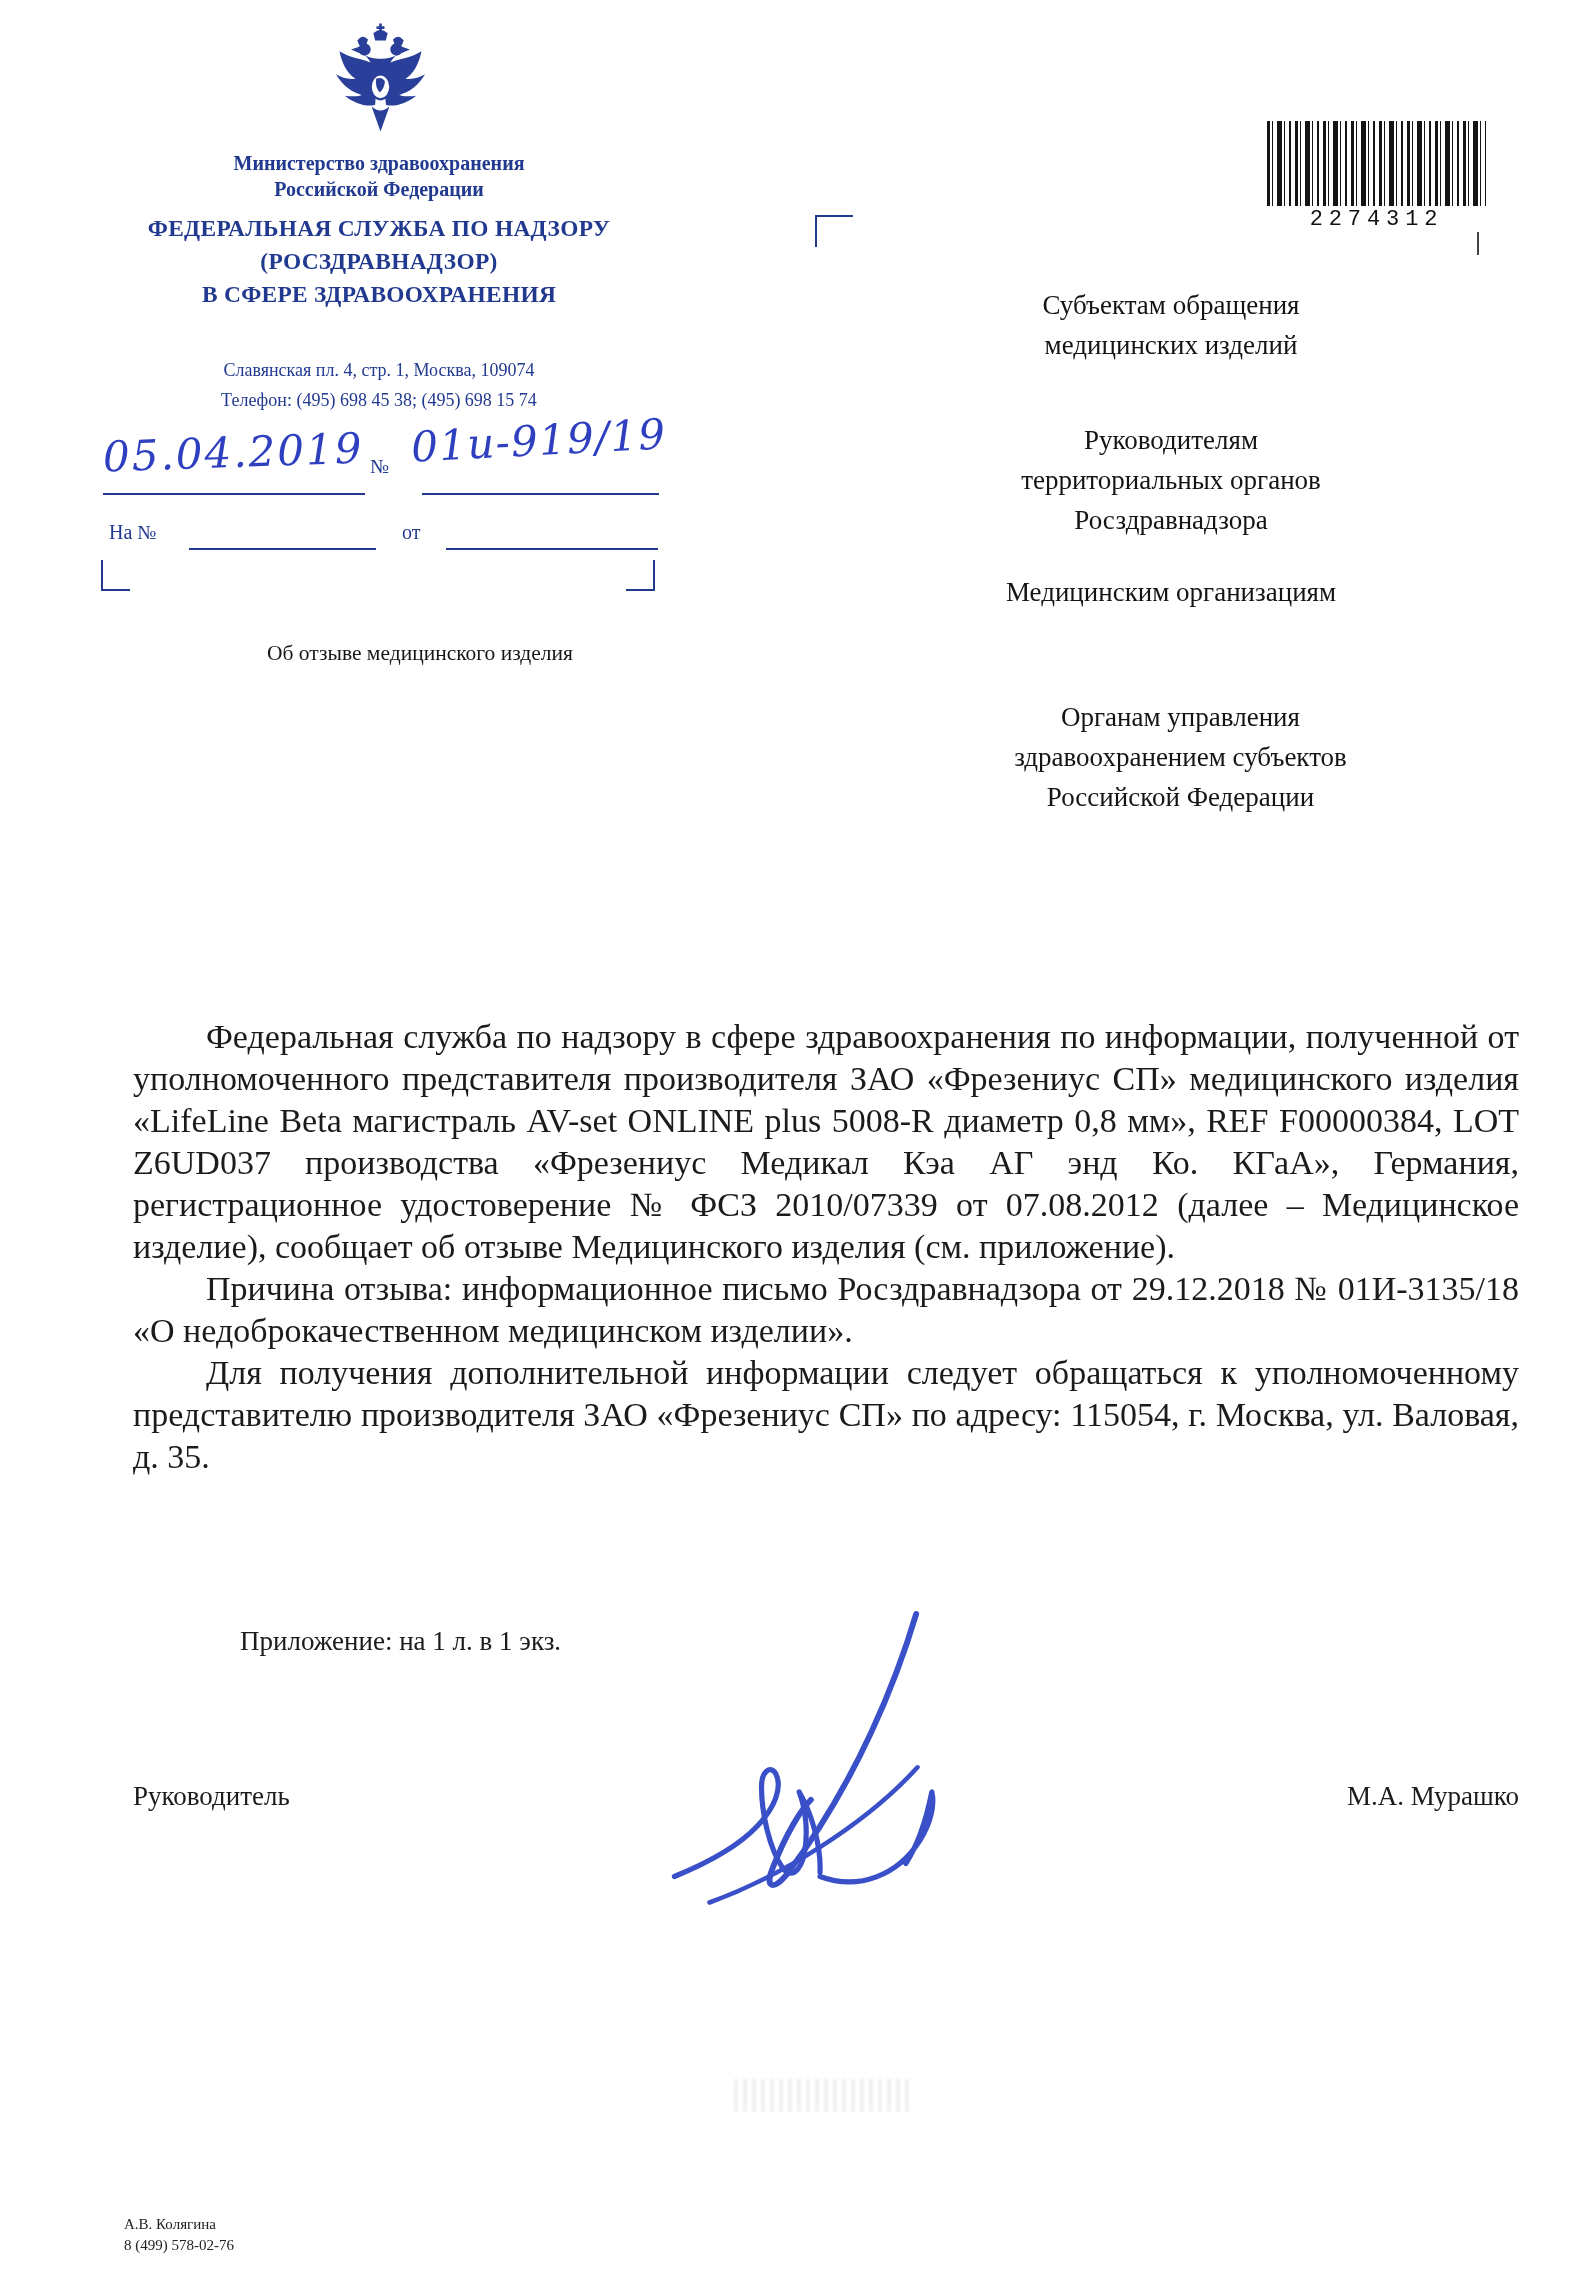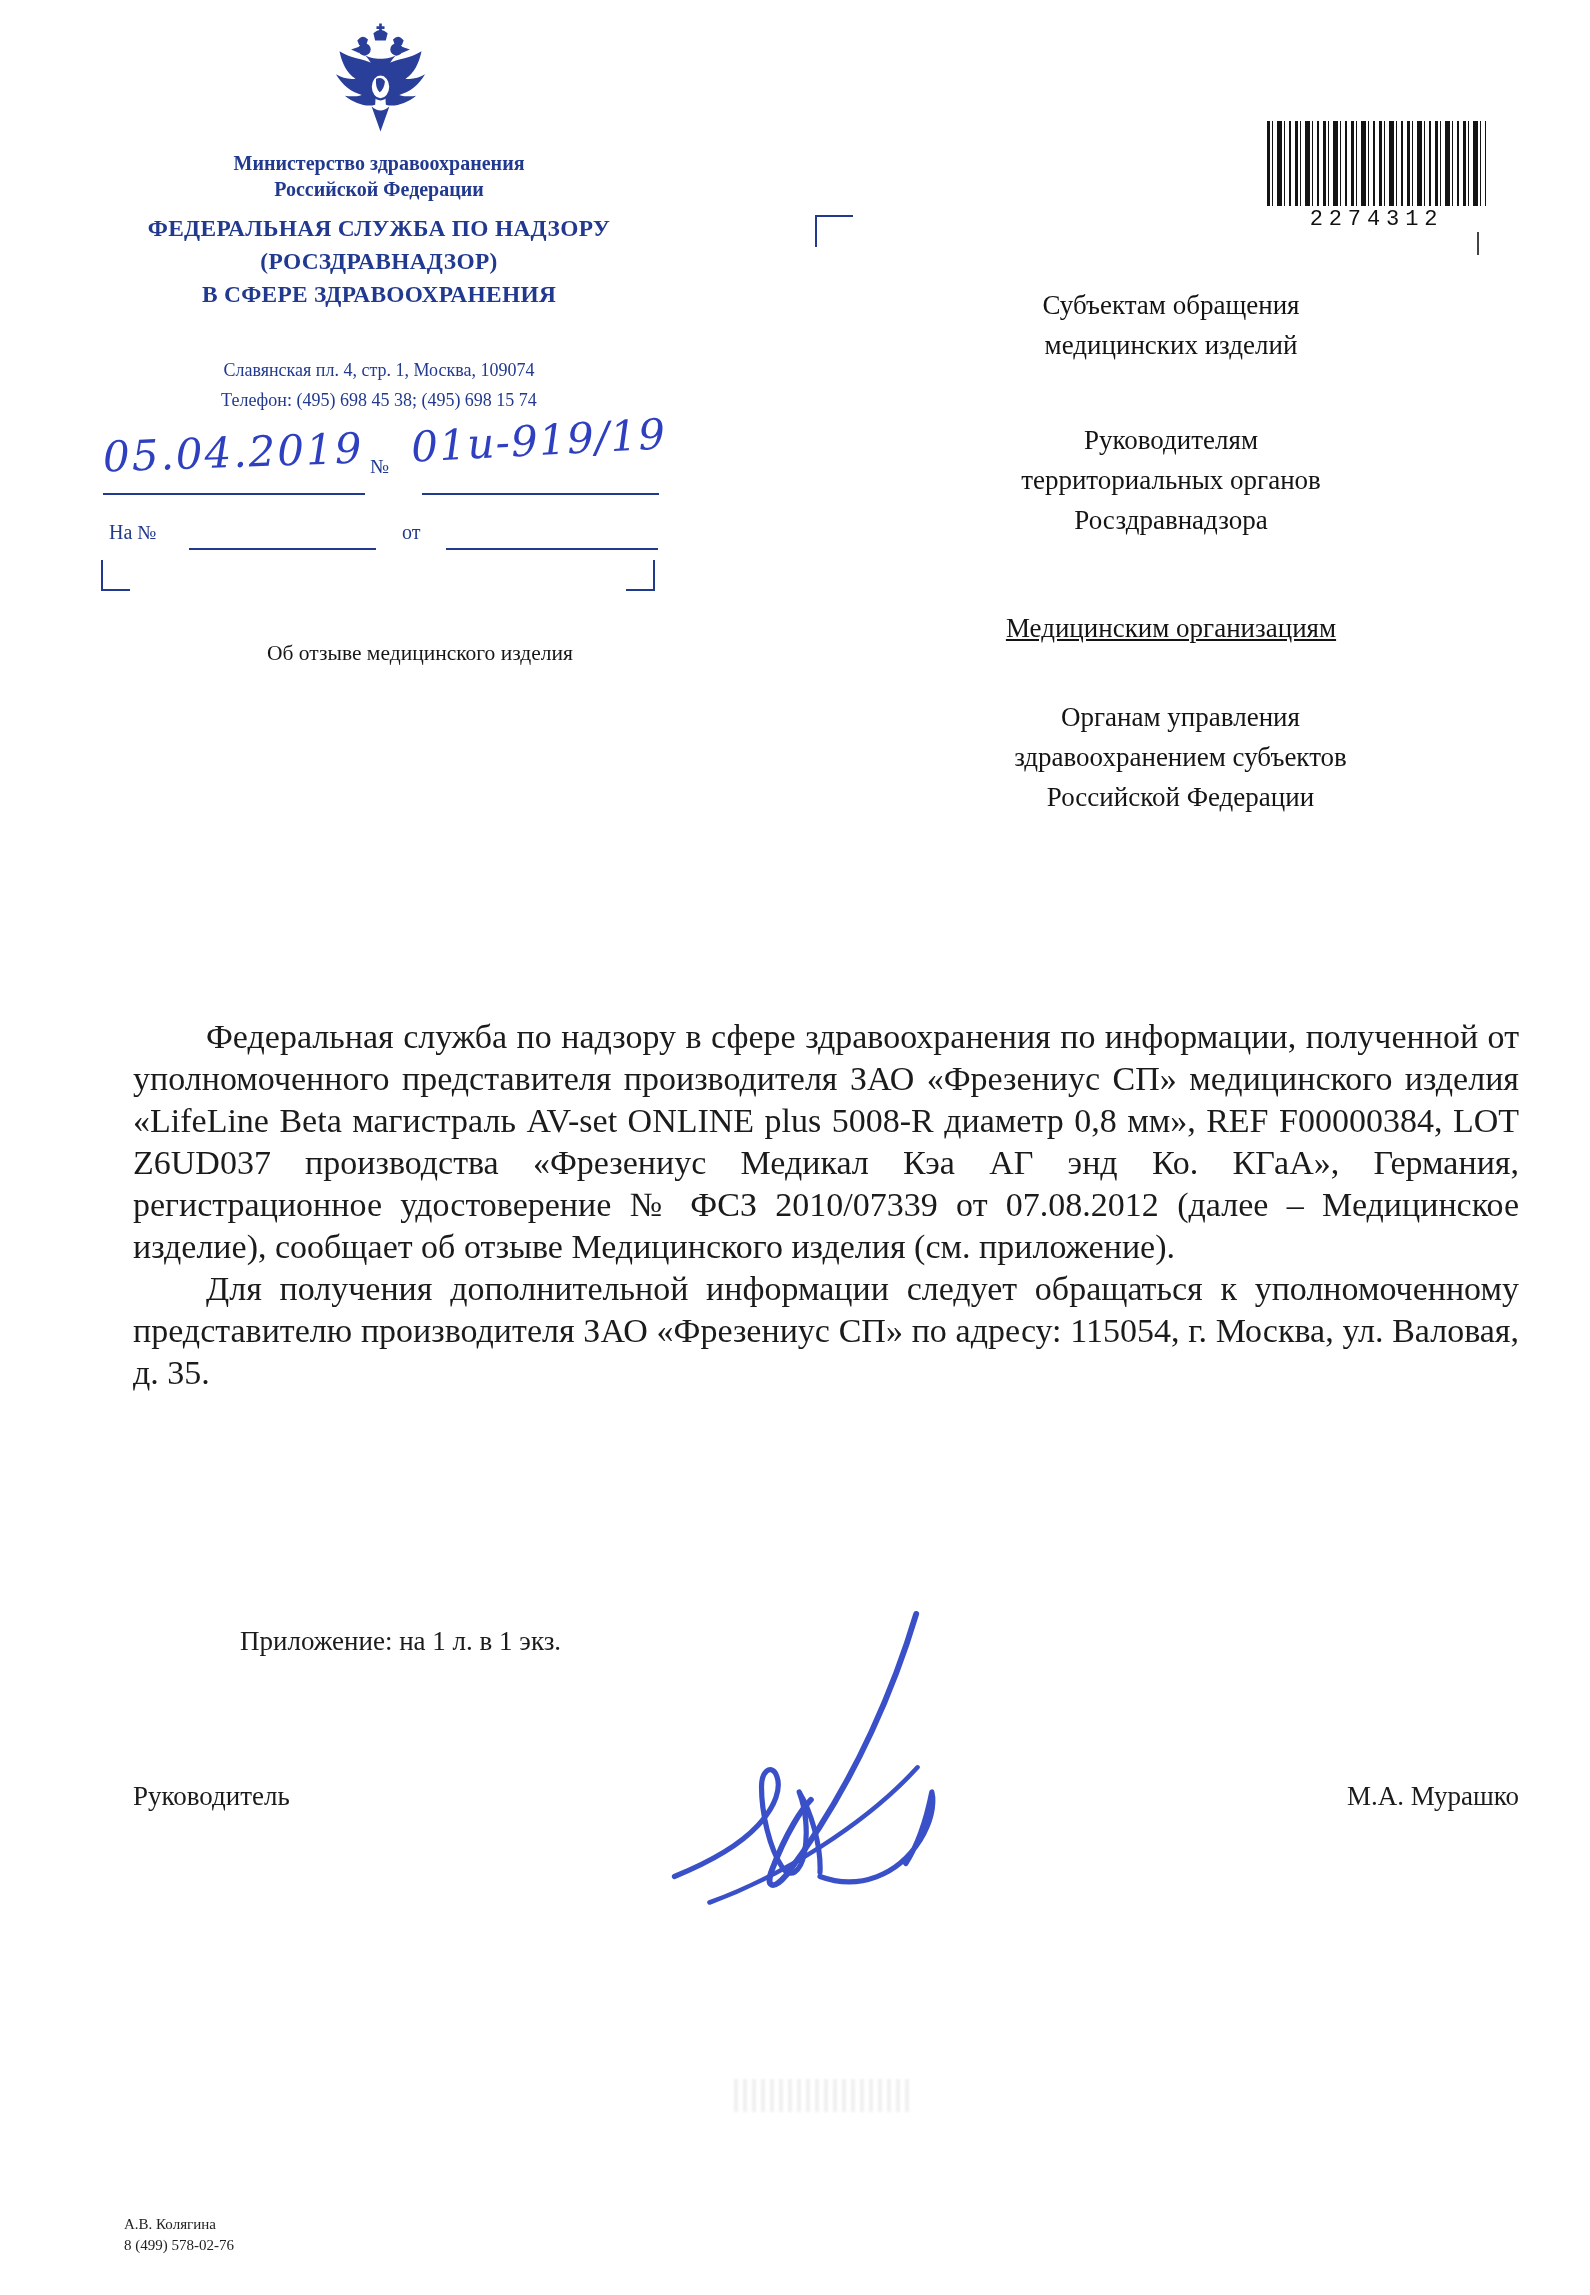--- a/index.html
+++ b/index.html
@@ -44,21 +44,21 @@
       #141414 10.4px 15px,#fff 15px 17px,#141414 17px 18px,#fff 18px 22px,
       #141414 22px 24px,#fff 24px 28px);}
   .barcode-num{text-align:center;font-family:"Liberation Mono","DejaVu Sans Mono",monospace;
       font-size:22px;letter-spacing:5.9px;margin-top:1.3px;color:#111;}
   .tick{left:1477px;top:232px;width:2px;height:23.4px;background:#444;}
 
   
   .addressee{text-align:center;font-size:27px;line-height:40px;color:#141414;}
   .a1{left:989px;top:285px;width:364px;}
   .a2{left:1015px;top:420px;width:312px;}
-  .a3{left:989px;top:608px;width:364px;text-decoration:underline;}
+  .a3{left:989px;top:572px;width:364px;}
   .a4{left:979px;top:697px;width:403px;}
 
   
   .subject{left:189px;top:641px;width:462px;text-align:center;font-size:21.5px;color:#161616;}
   .body-text{left:133px;top:1016px;width:1386px;font-size:34px;line-height:42px;text-align:justify;}
   .body-text p{margin:0;text-indent:73px;}
   .attachment{left:240px;top:1602px;font-size:27px;margin-top:24px;}
 
   
   .sig-title{left:133px;top:1781px;font-size:27px;text-align:center;}
@@ -133,20 +133,21 @@
 
 <div class="abs addressee a1">Субъектам обращения медицинских изделий</div>
 <div class="abs addressee a2">Руководителям территориальных органов Росздравнадзора</div>
 <div class="abs addressee a3">Медицинским организациям</div>
 <div class="abs addressee a4">Органам управления здравоохранением субъектов Российской Федерации</div>
 
 <div class="abs subject">Об отзыве медицинского изделия</div>
 
 <div class="abs body-text">
   <p>Федеральная служба по надзору в сфере здравоохранения по информации, полученной от уполномоченного представителя производителя ЗАО «Фрезениус СП» медицинского изделия «LifeLine Beta магистраль AV-set ONLINE plus 5008-R диаметр 0,8 мм», REF F00000384, LOT Z6UD037 производства «Фрезениус Медикал Кэа АГ энд Ко. КГаА», Германия, регистрационное удостоверение № ФСЗ 2010/07339 от 07.08.2012 (далее – Медицинское изделие), сообщает об отзыве Медицинского изделия (см. приложение).</p>
+  <p>Причина отзыва: информационное письмо Росздравнадзора от 29.12.2018 № 01И-3135/18 «О недоброкачественном медицинском изделии».</p>
   <p>Для получения дополнительной информации следует обращаться к уполномоченному представителю производителя ЗАО «Фрезениус СП» по адресу: 115054, г. Москва, ул. Валовая, д. 35.</p>
 </div>
 
 <div class="abs attachment">Приложение: на 1 л. в 1 экз.</div>
 
 <div class="abs sig-title">Руководитель</div>
 <div class="abs sig-name">М.А. Мурашко</div>
 
 <svg class="abs signature-svg" viewBox="0 0 640 560">
   <g fill="none" stroke="#3a50c8" stroke-linecap="round" stroke-linejoin="round">

